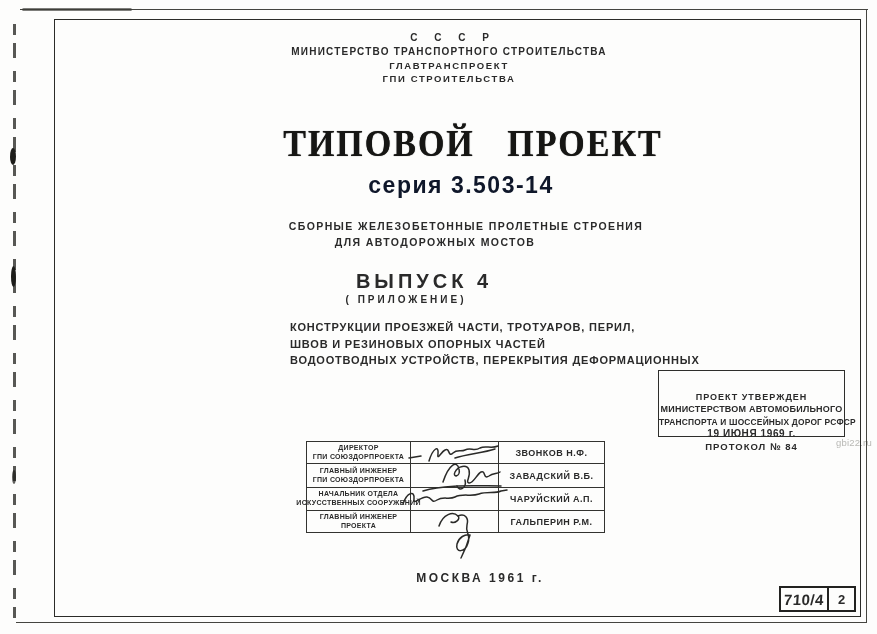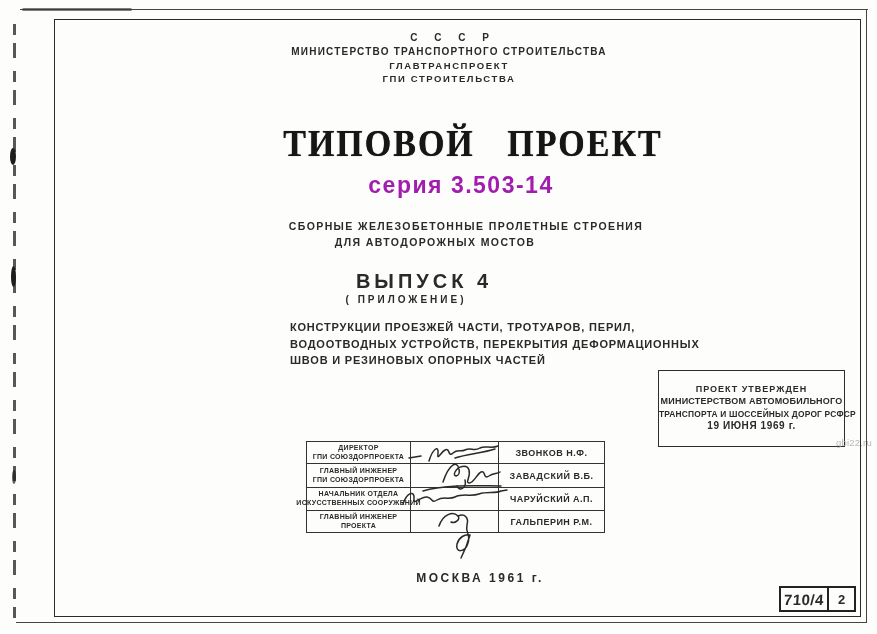--- a/index.html
+++ b/index.html
@@ -29,34 +29,34 @@
   .t-country{top:32px;left:453px;font-size:10px;font-weight:bold;letter-spacing:7px;}
   .t-ministry{top:46px;left:449px;font-size:10px;font-weight:bold;letter-spacing:1.2px;}
   .t-glavk{top:60px;left:449px;font-size:9.5px;font-weight:bold;letter-spacing:1.6px;}
   .t-institute{top:73px;left:449px;font-size:9.5px;font-weight:bold;letter-spacing:1.6px;}
 
   .t-main-title{
     top:125px;left:473px;font-family:"Liberation Serif",serif;font-size:34px;font-weight:bold;
     letter-spacing:2px;word-spacing:22px;color:#161614;transform:translateX(-50%) scaleY(1.13);
     text-shadow:0 0 .7px #161614;
   }
-  .t-series{top:172px;left:461px;font-size:23px;font-weight:600;letter-spacing:1.5px;color:#a21caf;}
+  .t-series{top:172px;left:461px;font-size:23px;font-weight:600;letter-spacing:1.5px;color:#0f172a;}
 
   .t-subj1{top:220px;left:466px;font-size:10.5px;font-weight:bold;letter-spacing:1.4px;}
   .t-subj2{top:236px;left:435px;font-size:10.5px;font-weight:bold;letter-spacing:1.4px;}
 
   .t-issue{top:270px;left:424px;font-size:20px;font-weight:bold;letter-spacing:4px;text-align:right;}
   .t-issue-note{top:294px;left:406px;font-size:10px;font-weight:bold;letter-spacing:3px;}
 
   .contents{position:absolute;left:290px;top:319px;width:400px;font-size:11px;font-weight:bold;letter-spacing:.8px;line-height:16.5px;white-space:nowrap;}
 
   
   .approval{
-    position:absolute;left:658px;top:370px;width:187px;height:77px;border:1.5px solid #2e2e2b;
-    box-sizing:border-box;padding-top:12px;text-align:center;font-weight:bold;
+    position:absolute;left:658px;top:370px;width:187px;height:67px;border:1.5px solid #2e2e2b;
+    box-sizing:border-box;padding-top:20px;text-align:center;font-weight:bold;
   }
   .approval div{line-height:12.4px;white-space:nowrap;}
   .ap1{font-size:9px;letter-spacing:1px;}
   .ap2{font-size:9px;letter-spacing:.2px;}
   .ap3{font-size:8.4px;letter-spacing:.2px;}
   .ap4{font-size:10px;letter-spacing:.6px;}
   .ap5{font-size:9.5px;letter-spacing:1px;}
 
   
   .sign-table{
@@ -113,29 +113,30 @@
   <div class="cx t-series">серия 3.503-14</div>
 
   <div class="cx t-subj1">СБОРНЫЕ ЖЕЛЕЗОБЕТОННЫЕ ПРОЛЕТНЫЕ СТРОЕНИЯ</div>
   <div class="cx t-subj2">ДЛЯ АВТОДОРОЖНЫХ МОСТОВ</div>
 
   <div class="cx t-issue">ВЫПУСК 4</div>
   <div class="cx t-issue-note">( ПРИЛОЖЕНИЕ)</div>
 
   <div class="contents">
     <div>КОНСТРУКЦИИ ПРОЕЗЖЕЙ ЧАСТИ, ТРОТУАРОВ, ПЕРИЛ,</div>
+    <div>ШВОВ И РЕЗИНОВЫХ ОПОРНЫХ ЧАСТЕЙ</div>
     <div>ВОДООТВОДНЫХ УСТРОЙСТВ, ПЕРЕКРЫТИЯ ДЕФОРМАЦИОННЫХ</div>
-    <div>ШВОВ И РЕЗИНОВЫХ ОПОРНЫХ ЧАСТЕЙ</div>
   </div>
 
   <div class="approval">
     <div class="ap1">ПРОЕКТ УТВЕРЖДЕН</div>
     <div class="ap2">МИНИСТЕРСТВОМ АВТОМОБИЛЬНОГО</div>
     <div class="ap3">ТРАНСПОРТА И ШОССЕЙНЫХ ДОРОГ РСФСР</div>
     <div class="ap4">19 ИЮНЯ 1969 г.</div>
+    <div class="ap5">ПРОТОКОЛ № 84</div>
   </div>
 
   <div class="sign-table">
 
     <div class="cell">
       <span class="pos-line">ДИРЕКТОР</span>
       <span class="pos-line">ГПИ СОЮЗДОРПРОЕКТА</span>
     </div>
     <div class="cell"></div>
     <div class="cell last-col name-cell">ЗВОНКОВ Н.Ф.</div>

